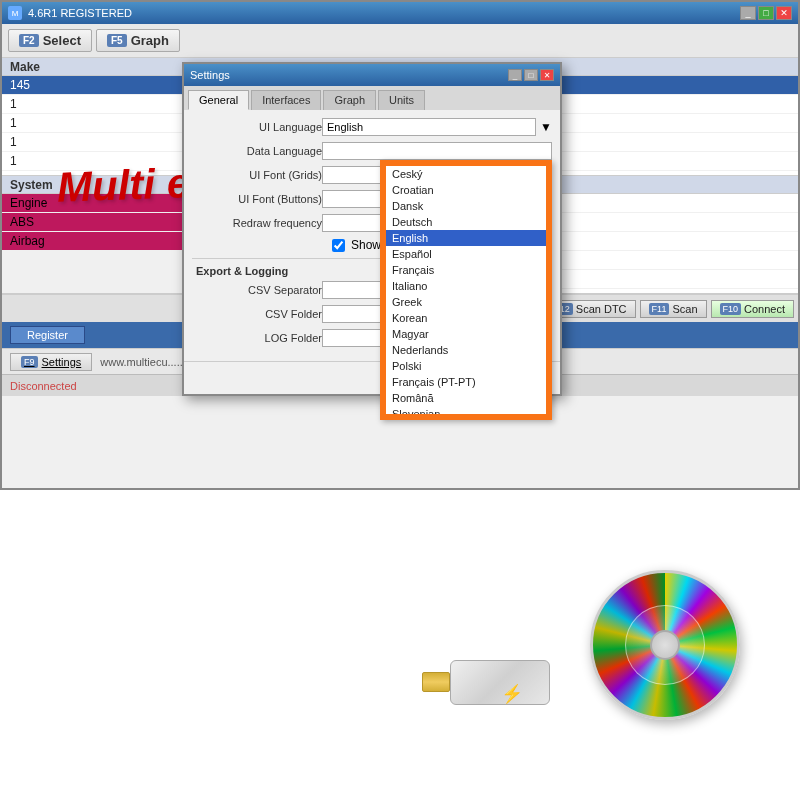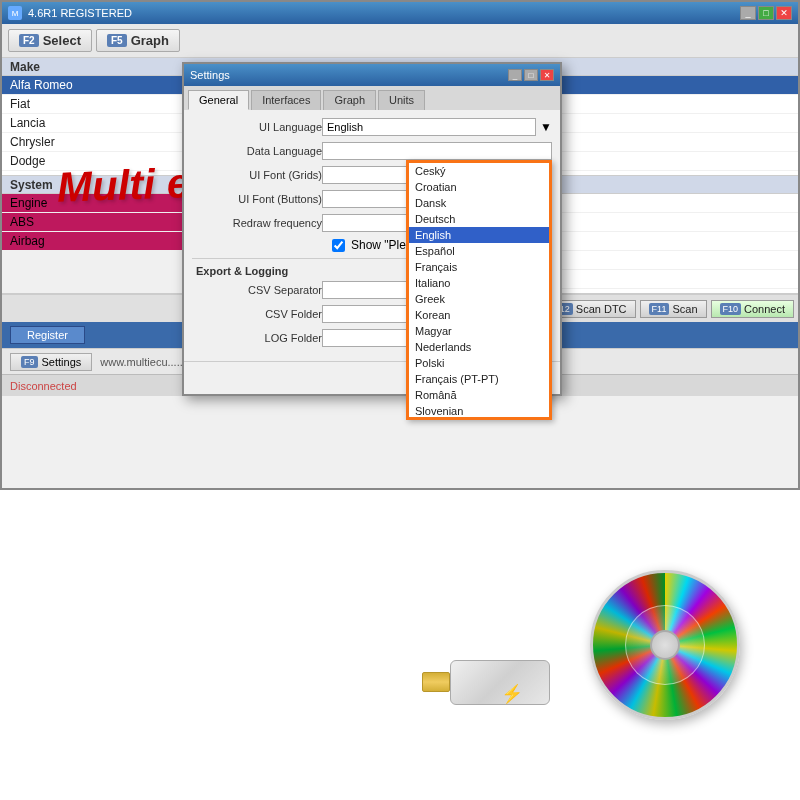--- a/index.html
+++ b/index.html
@@ -235,20 +235,21 @@
     }
     .settings-btn {
       display: flex;
       align-items: center;
       gap: 4px;
       padding: 2px 10px;
       background: linear-gradient(to bottom, #f0f0f0, #d8d8d8);
       border: 1px solid #aaa;
       cursor: pointer;
       font-size: 11px;
+      text-decoration: underline;
     }
     .website-text {
       font-size: 11px;
       color: #555;
     }
 
     
     .status-bar {
       height: 22px;
       background: #d8d8d8;
@@ -356,23 +357,23 @@
       gap: 6px;
       margin-bottom: 6px;
       margin-left: 140px;
     }
 
     
     .dropdown-list {
       position: absolute;
       right: 8px;
       top: 50px;
-      width: 146px;
+      width: 172px;
       background: white;
-      border: 3px solid #f97316;
+      border: 6px solid #f97316;
       max-height: 260px;
       overflow: hidden;
       box-shadow: 2px 2px 6px rgba(0,0,0,0.3);
     }
     .dropdown-item {
       padding: 2px 6px;
       font-size: 11px;
       cursor: pointer;
       color: #222;
     }
@@ -555,31 +556,20 @@
 
   <div class="watermark">Multi ecu scan 4.8R</div>
 
   <div style="display:flex; height:18px; border-bottom:1px solid #ccc;">
     <div class="section-header" style="width:200px;">Make</div>
     <div class="section-header" style="flex:1;">Model/Version</div>
   </div>
 
   <div style="display:flex; height:100px; border-bottom:1px solid #ccc;">
 
-    <div class="left-panel">
-      <div class="make-list">
-        <div class="make-item selected">Alfa Romeo</div>
-        <div class="make-item">Fiat</div>
-        <div class="make-item">Lancia</div>
-        <div class="make-item">Chrysler</div>
-        <div class="make-item">Dodge</div>
-        <div class="make-item">Jeep</div>
-
-      </div>
-    </div>
 
     <div class="right-panel">
       <div class="model-list">
         <div class="model-item selected">145</div>
         <div class="model-item">1</div>
         <div class="model-item">1</div>
         <div class="model-item">1</div>
         <div class="model-item">1</div>
         <div class="model-item">1</div>
       </div>

